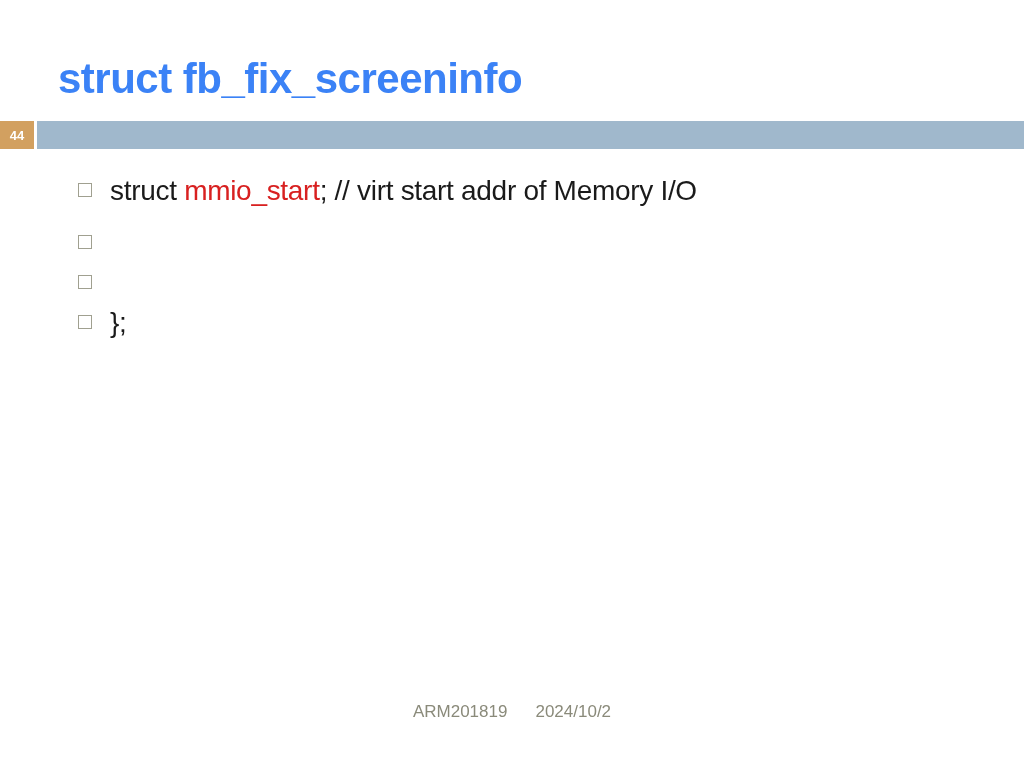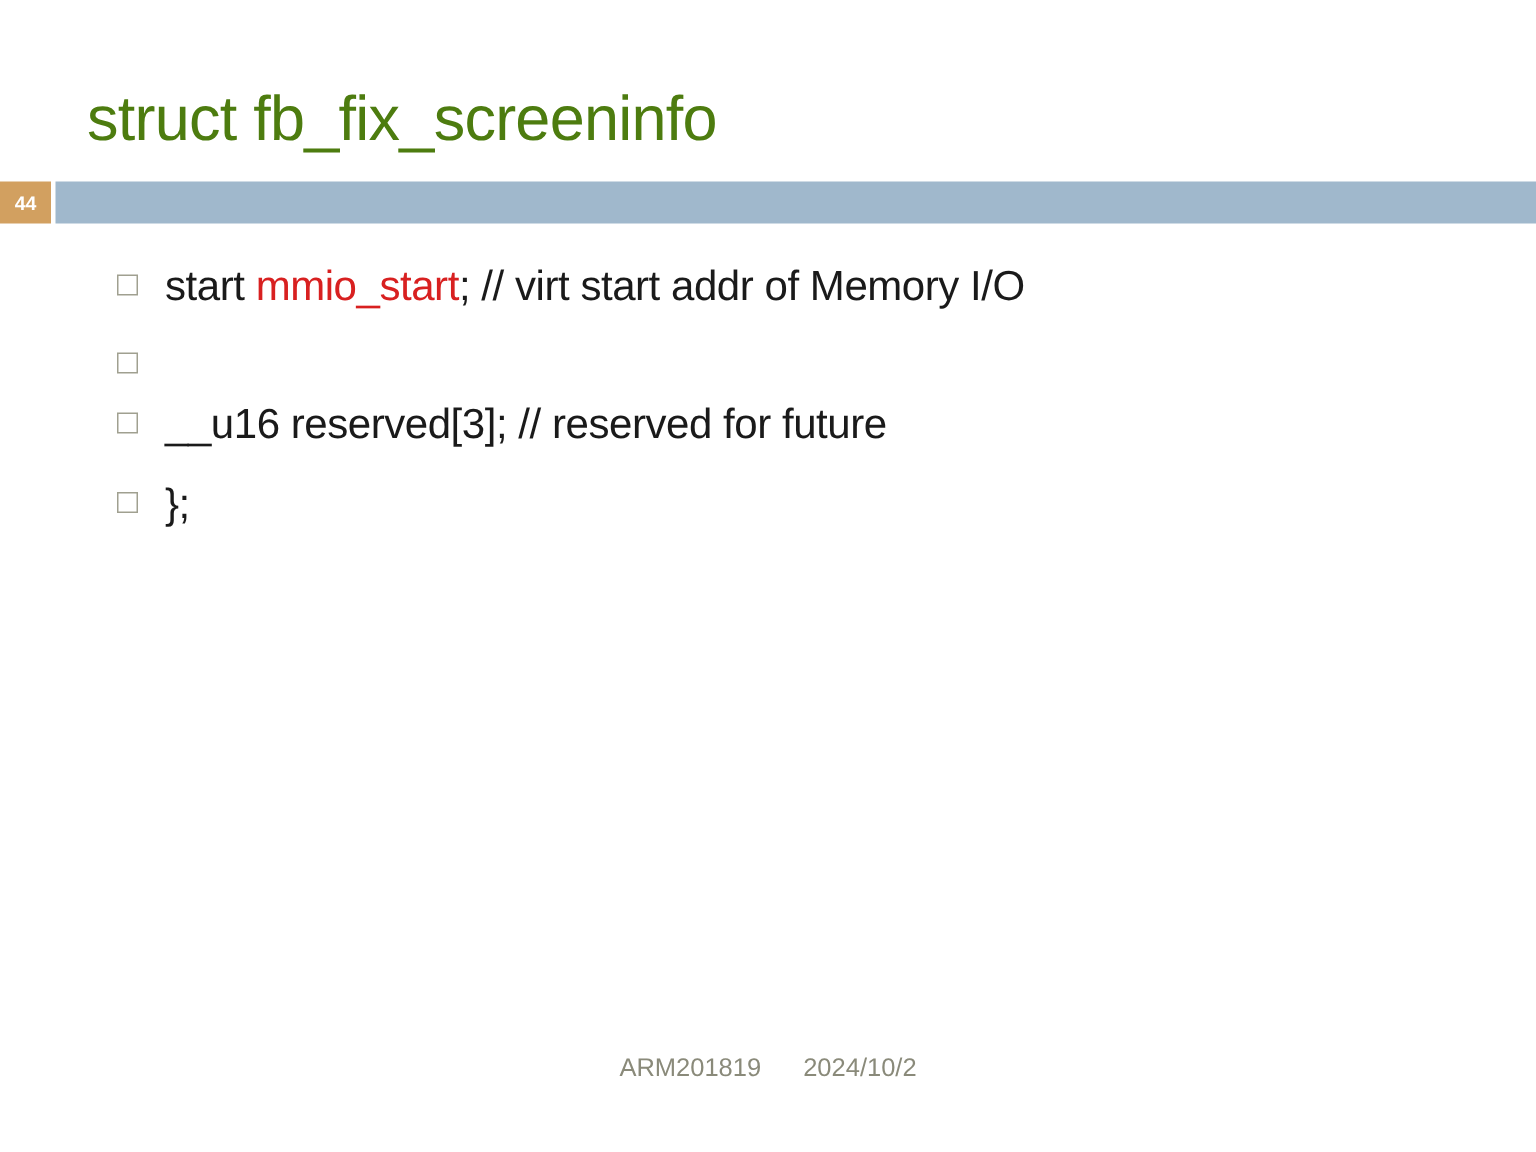--- a/index.html
+++ b/index.html
@@ -9,23 +9,23 @@
     }
     body {
       width: 1024px;
       height: 768px;
       background: #ffffff;
       font-family: "Century Gothic", "Futura", "Avant Garde", sans-serif;
       position: relative;
       overflow: hidden;
     }
     .title {
-      color: #4d7c0f;
+      color: #3b82f6;
       font-size: 42px;
-      font-weight: normal;
+      font-weight: bold;
       padding: 55px 0 0 58px;
       letter-spacing: -0.5px;
     }
     .divider-row {
       display: flex;
       align-items: stretch;
       height: 28px;
       margin-top: 18px;
       width: 100%;
     }
@@ -89,28 +89,27 @@
 <h1 class="title">struct fb_fix_screeninfo</h1>
 
 <div class="divider-row">
   <div class="page-badge">44</div>
   <div class="divider-bar"></div>
 </div>
 
 <div class="content">
   <div class="bullet-item">
     <div class="bullet-box"></div>
-    <div class="bullet-text"><span>start </span><span class="highlight">mmio_start</span><span>; // virt start addr of Memory I/O</span></div>
+    <div class="bullet-text"><span>struct </span><span class="highlight">mmio_start</span><span>; // virt start addr of Memory I/O</span></div>
   </div>
   <div class="bullet-item">
     <div class="bullet-box"></div>
   </div>
   <div class="bullet-item">
     <div class="bullet-box"></div>
-    <div class="bullet-text"><span>__u16 reserved[3]; // reserved for future</span><span class="highlight"></span><span></span></div>
   </div>
   <div class="bullet-item">
     <div class="bullet-box"></div>
     <div class="bullet-text"><span>};</span><span class="highlight"></span><span></span></div>
   </div>
 </div>
 
 <div class="footer">
   <span>ARM201819</span>
   <span>2024/10/2</span>

